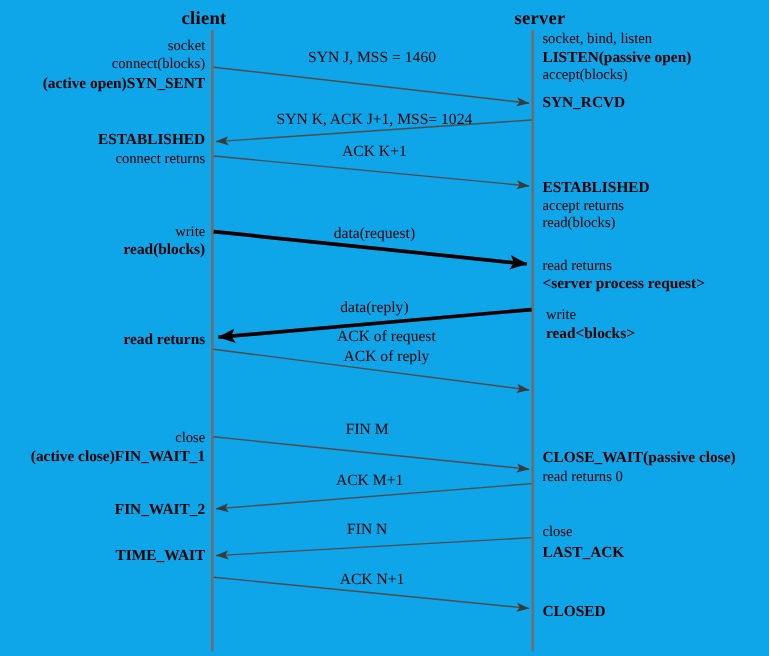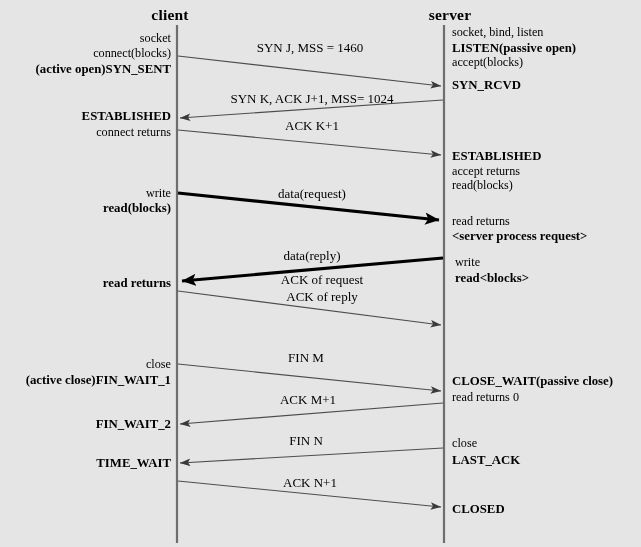--- a/index.html
+++ b/index.html
@@ -9,21 +9,21 @@
   }
   body {
     font-family: "Liberation Serif", serif;
     color: #000000;
   }
   #page {
     position: relative;
     width: 641px;
     height: 547px;
     overflow: hidden;
-    background: #e5e5e5;
+    background: #0ea5e9;
   }
   #diagram {
     position: absolute;
     top: 0;
     left: 0;
     width: 641px;
     height: 547px;
   }
   text {
     fill: #000000;

